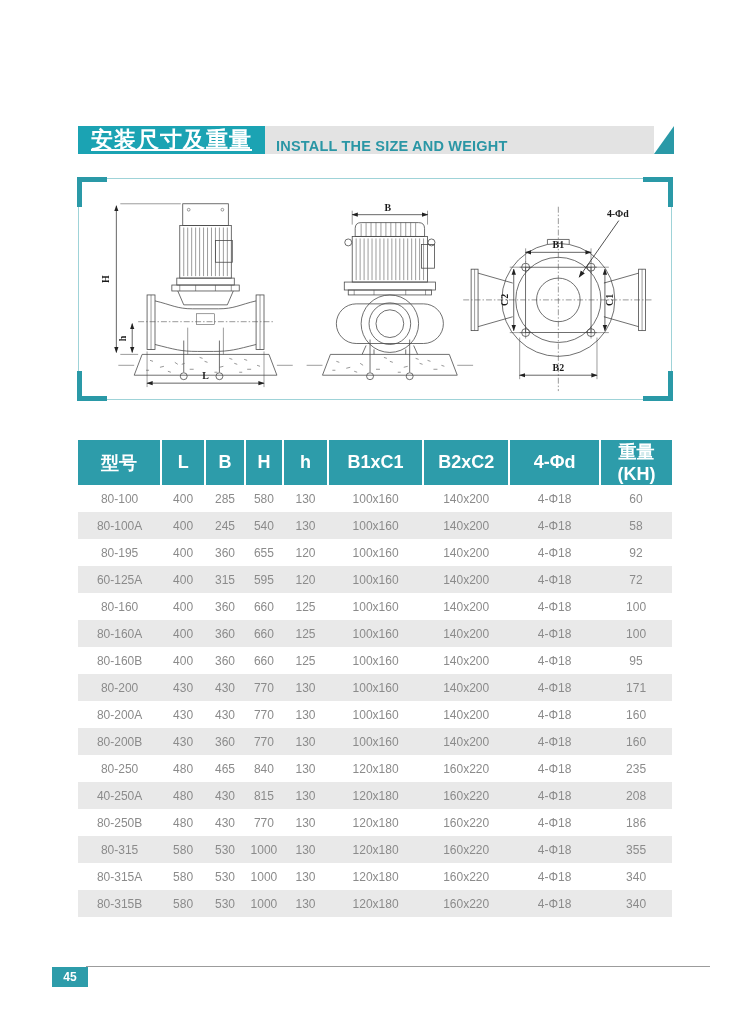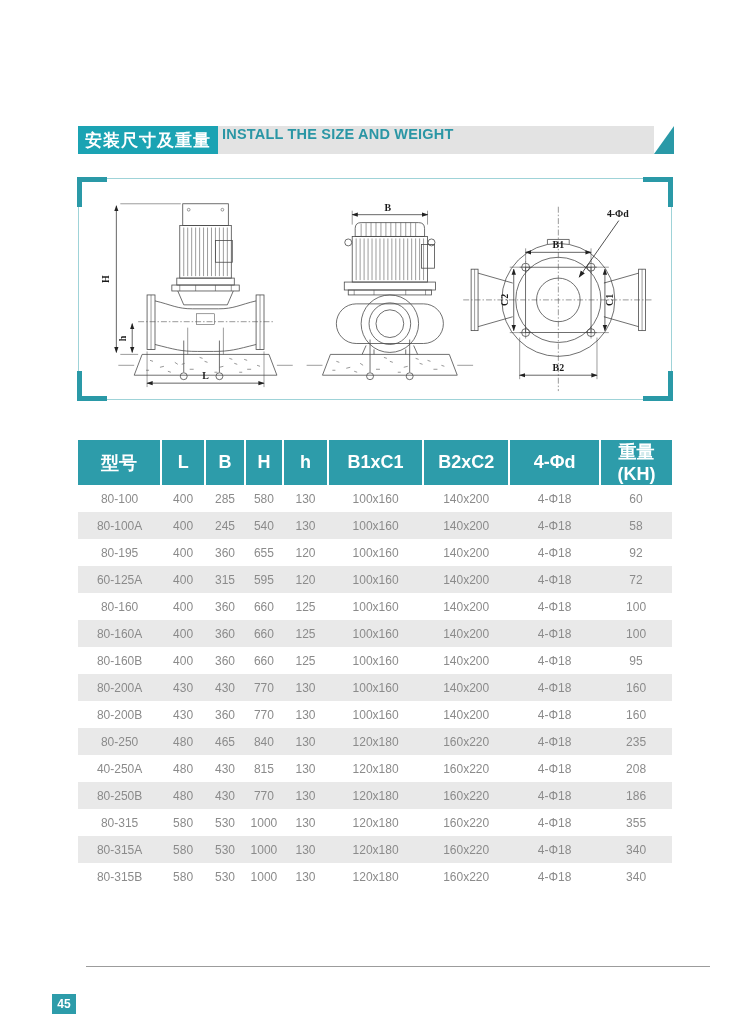--- a/index.html
+++ b/index.html
@@ -7,23 +7,23 @@
     --border_light:#9fd3d8; --bar_bg:#e3e3e3; --row_alt:#e9e9e9;
     --text_gray:#8b8b8b; --line_gray:#9c9c9c; --en_text:#2a96a5;
   }
   *{margin:0;padding:0;box-sizing:border-box;}
   html,body{background:#fff;}
   body{font-family:"Liberation Sans",sans-serif;}
   .page{position:relative;width:750px;height:1017px;background:#fff;overflow:hidden;}
 
   
   .sec-header{position:absolute;left:78px;top:126px;width:596px;height:28px;display:flex;align-items:stretch;}
-  .sec-title-zh{background:var(--accent);color:#fff;font-size:17px;font-weight:bold;
-    display:flex;align-items:center;padding:0 7px;letter-spacing:1px;white-space:nowrap;}
-  .sec-bar{flex:1;background:var(--bar_bg);display:flex;align-items:flex-start;padding-left:4px;}
+  .sec-title-zh{background:var(--accent);color:#fff;font-size:22px;font-weight:bold;
+    display:flex;align-items:center;padding:0 13px;letter-spacing:1px;white-space:nowrap;text-decoration:underline;}
+  .sec-bar{flex:1;background:var(--bar_bg);display:flex;align-items:flex-end;padding-left:11px;}
   .sec-title-en{color:var(--en_text);font-size:14.5px;font-weight:bold;letter-spacing:.2px;}
   .sec-tri{width:0;height:0;border-bottom:28px solid var(--accent_corner);border-left:20px solid transparent;}
 
   
   .diagram-box{position:absolute;left:78px;top:178px;width:594px;height:222px;
     border:1px solid var(--border_light);background:#fff;}
   .corner{position:absolute;width:30px;height:30px;}
   .corner.tl{left:-2px;top:-2px;border-left:5px solid var(--accent_corner);border-top:5px solid var(--accent_corner);}
   .corner.tr{right:-2px;top:-2px;border-right:5px solid var(--accent_corner);border-top:5px solid var(--accent_corner);}
   .corner.bl{left:-2px;bottom:-2px;border-left:5px solid var(--accent_corner);border-bottom:5px solid var(--accent_corner);}
@@ -39,21 +39,21 @@
 
   
   .size-table{position:absolute;left:78px;top:440px;width:594px;border-collapse:collapse;table-layout:fixed;}
   .size-table th{background:var(--accent_deep);color:#fff;font-size:18px;font-weight:bold;
     height:38px;text-align:center;vertical-align:middle;}
   .size-table th + th{border-left:2px solid #fff;}
   .size-table td{height:27px;font-size:12px;color:var(--text_gray);text-align:center;vertical-align:middle;}
   .size-table tbody tr:nth-child(even){background:var(--row_alt);}
 
   
-  .page-num{position:absolute;left:52px;top:994px;width:24px;height:20px;background:var(--accent_deep);
+  .page-num{position:absolute;left:52px;top:967px;width:36px;height:20px;background:var(--accent_deep);
     color:#fff;font-size:12px;font-weight:bold;display:flex;align-items:center;justify-content:center;}
   .footer-line{position:absolute;left:86px;top:966px;width:624px;height:1px;background:var(--line_gray);}
 </style>
 </head>
 <body>
 
 <div class="page">
 
   <div class="sec-header">
     <div class="sec-title-zh">安装尺寸及重量</div>
@@ -304,20 +304,31 @@
           <td>400</td>
           <td>360</td>
           <td>660</td>
           <td>125</td>
           <td>100x160</td>
           <td>140x200</td>
           <td>4-Φ18</td>
           <td>95</td>
         </tr>
         <tr>
+          <td>80-200</td>
+          <td>430</td>
+          <td>430</td>
+          <td>770</td>
+          <td>130</td>
+          <td>100x160</td>
+          <td>140x200</td>
+          <td>4-Φ18</td>
+          <td>171</td>
+        </tr>
+        <tr>
           <td>80-200A</td>
           <td>430</td>
           <td>430</td>
           <td>770</td>
           <td>130</td>
           <td>100x160</td>
           <td>140x200</td>
           <td>4-Φ18</td>
           <td>160</td>
         </tr>

